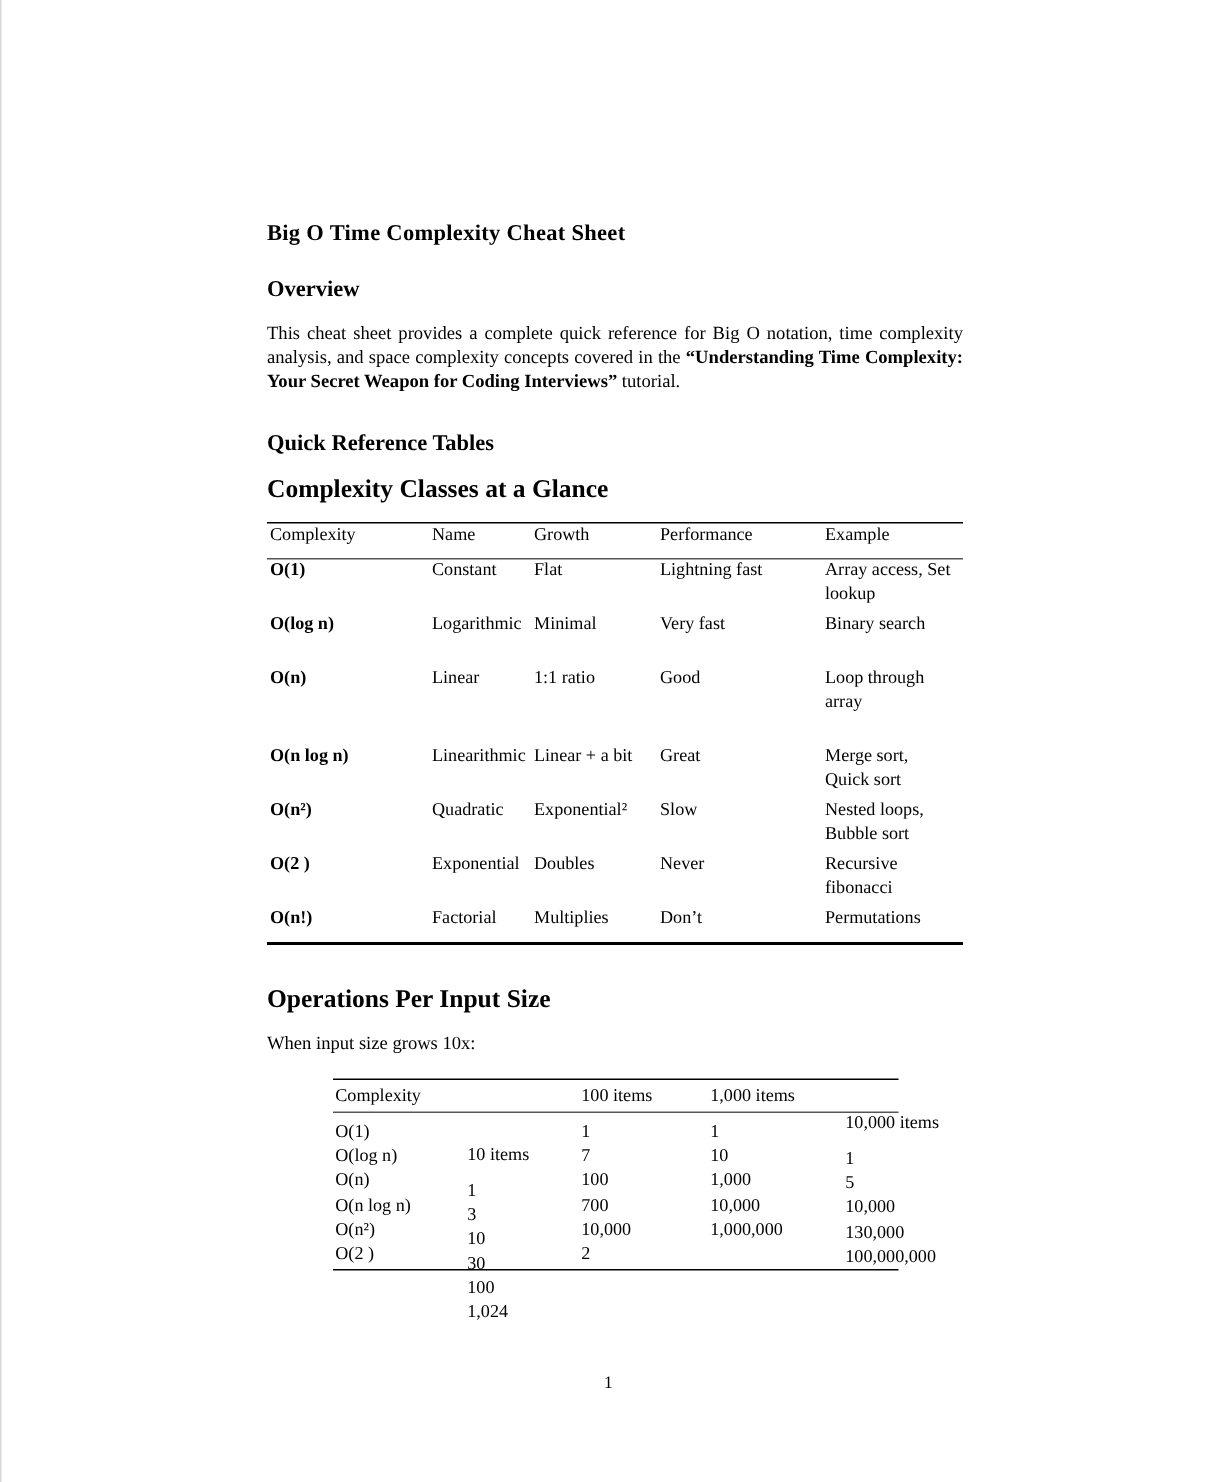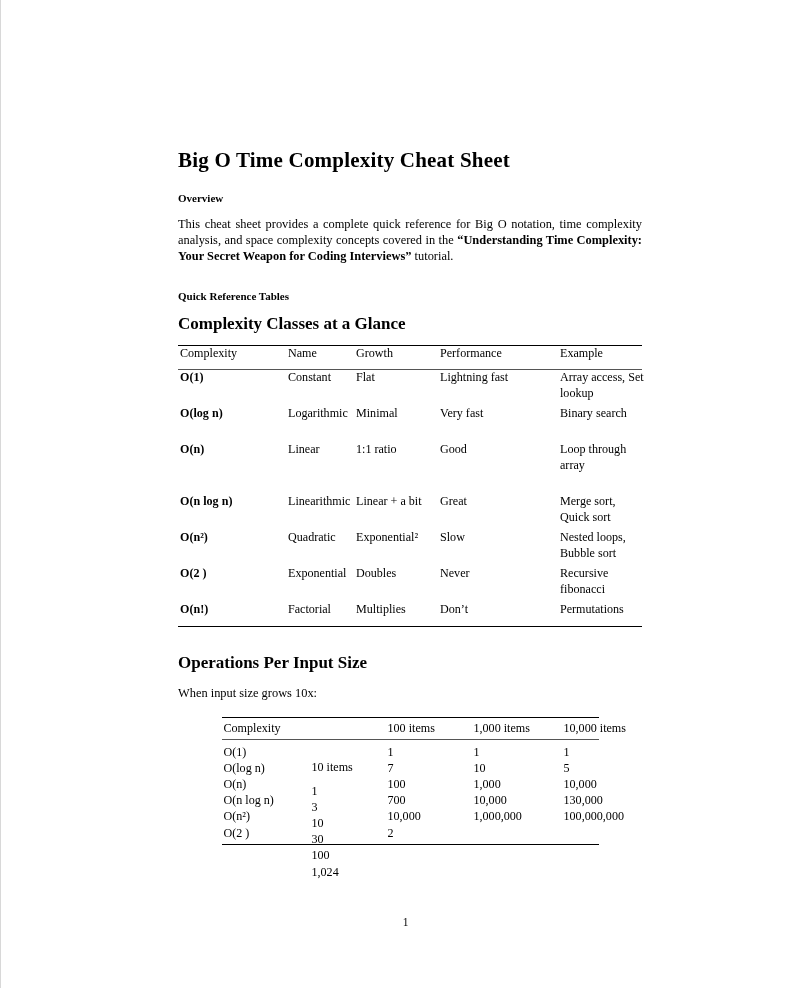--- a/index.html
+++ b/index.html
@@ -24,28 +24,28 @@
 
   
   .doc {
     position: absolute;
     left: 178px;
     top: 148px;
     width: 464px;
   }
 
   h1.title {
-    font-size: 21px;
+    font-size: 15px;
     font-weight: bold;
     margin: 0 0 20px 0;
     letter-spacing: .2px;
     line-height: 1.15;
   }
   h2.sec {
-    font-size: 11px;
+    font-size: 15px;
     font-weight: bold;
     margin: 0 0 11px 0;
     line-height: 1.15;
   }
   h3.subsec {
     font-size: 17px;
     font-weight: bold;
     margin: 0 0 12px 0;
     line-height: 1.15;
   }
@@ -66,41 +66,41 @@
 
   .t1row {
     position: relative;
     font-size: 12.1px;
     line-height: 1.31;
   }
   .t1 .c-complexity { position: absolute; left: 2px;   top: 0; width: 112px; font-weight: bold; }
   .t1 .c-name       { position: absolute; left: 110px; top: 0; width: 68px;  white-space: nowrap; }
   .t1 .c-growth     { position: absolute; left: 178px; top: 0; width: 82px; }
   .t1 .c-perf       { position: absolute; left: 262px; top: 0; width: 118px; }
-  .t1 .c-example    { position: absolute; left: 382px; top: 0; width: 84px; }
+  .t1 .c-example    { position: absolute; left: 372px; top: 0; width: 84px; }
   .t1head .c-complexity { font-weight: normal; }
   .t1head { height: 20px; }
 
   
   .tbl2-wrap {
     position: relative;
     width: 377px;
     margin: 0 auto;
   }
   .t2row {
     position: relative;
     height: 16.2px;
     font-size: 12.1px;
     line-height: 16.2px;
   }
   .t2 .d0 { position: absolute; left: 2px;   top: 0; width: 92px; }
   .t2 .d1 { position: absolute; left: 90px;  top: 0; width: 76px; margin-top: 39px; }
   .t2 .d2 { position: absolute; left: 166px; top: 0; width: 86px; }
   .t2 .d3 { position: absolute; left: 252px; top: 0; width: 90px; }
-  .t2 .d4 { position: absolute; left: 342px; top: 0; width: 96px; white-space: nowrap; font-family: Liberation Serif, serif; }
+  .t2 .d4 { position: absolute; left: 342px; top: 18px; width: 96px; white-space: nowrap; font-family: Liberation Serif, serif; }
   .t2head { height: 21px; line-height: 21px; }
 
   .pageno {
     position: absolute;
     left: 0; top: 916px;
     width: 811px;
     text-align: center;
     font-size: 11.5px;
   }
 </style>

